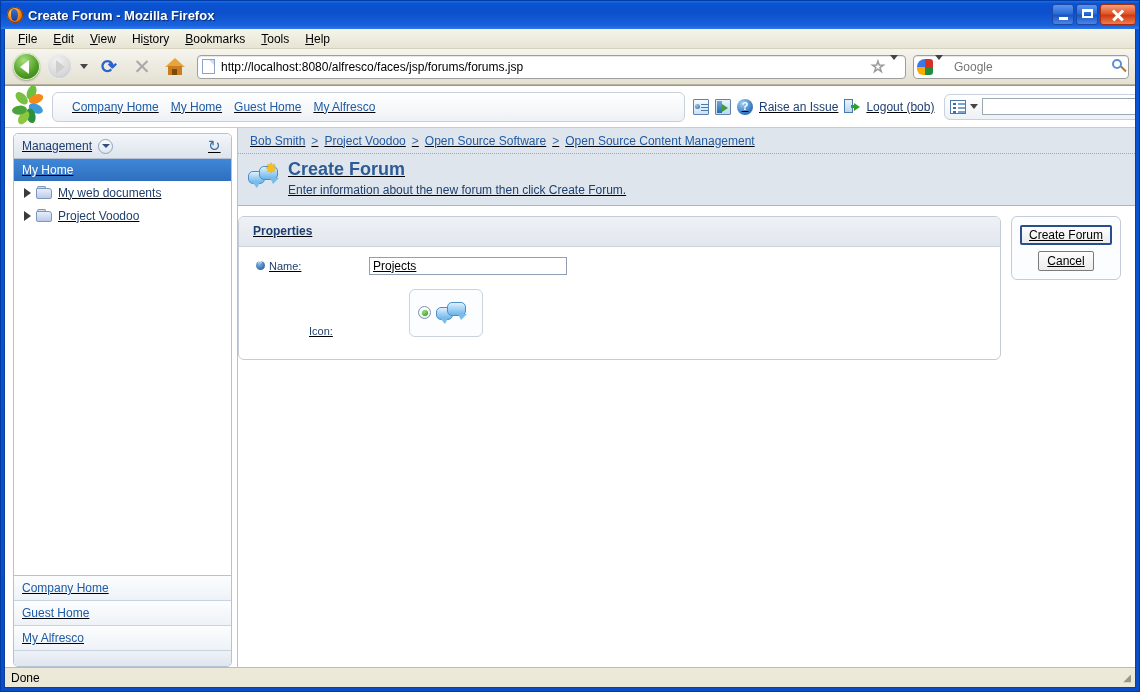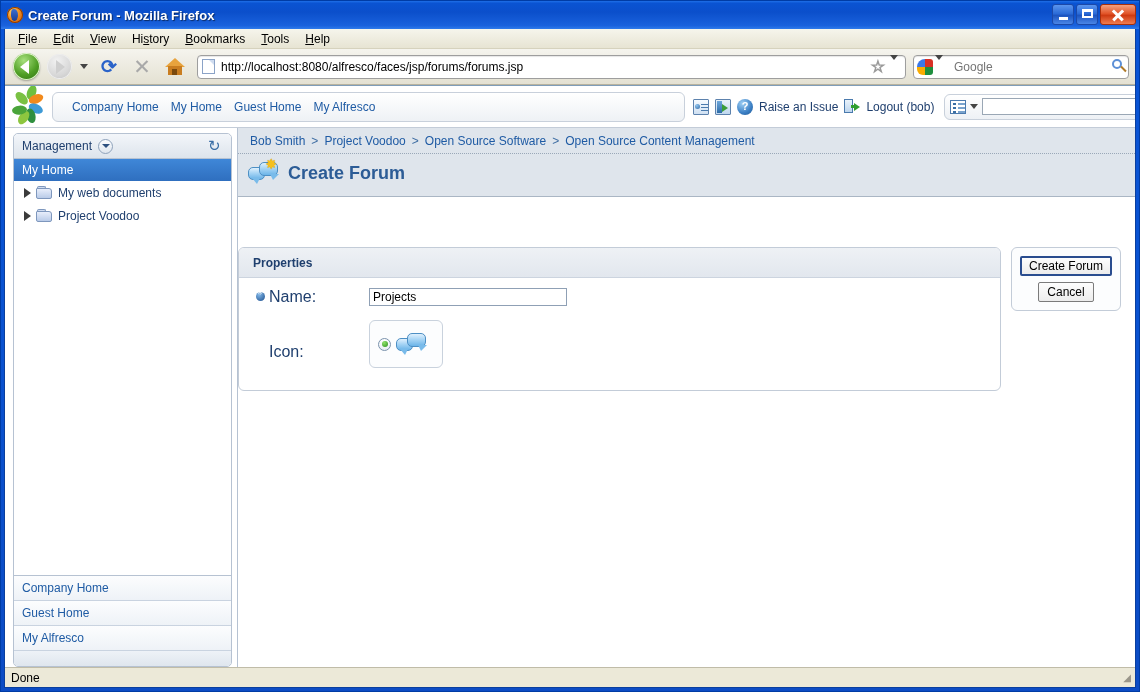--- a/index.html
+++ b/index.html
@@ -154,20 +154,21 @@
   .mag-circle { position:absolute; left:1px; top:0px; width:10px;height:10px; border:2px solid #5c8fd6; border-radius:50%; }
   .mag-handle { position:absolute; left:9px; top:9px; width:7px; height:2px; background:#b07a2a; transform: rotate(45deg); }
 
   
   .page {
     flex: 1 1 auto;
     background: #a16207;
     display: flex; flex-direction: column;
     overflow: hidden;
     border-top: 1px solid #7f9db9;
+    text-decoration: underline;
   }
 
   
   .app-header {
     height: 42px; flex: 0 0 42px;
     background: #ffffff;
     display: flex; align-items: center;
     padding: 0 6px 0 8px;
     border-bottom: 1px solid #c3ccd8;
   }
@@ -312,21 +313,21 @@
     border-bottom: 1px solid #c9d3e0;
   }
   .shortcut-foot {
     height: 15px; background: linear-gradient(to bottom,#eef2f7,#dfe6ee);
     border-radius: 0 0 4px 4px;
   }
 
   .content {
     flex: 1 1 auto; display: flex; flex-direction: column;
     border-left: 1px solid #b6c2d2;
-    overflow: hidden; background: #fff; gap: 40px;
+    overflow: hidden; background: #fff;
   }
   .content-head {
     background: #dfe5ec;
     border-bottom: 1px solid #aab6c4;
     padding: 0;
   }
   .breadcrumb {
     height: 26px; display: flex; align-items: center; padding-left: 12px;
     border-bottom: 1px dotted #9aa8b8;
     font-size: 12px; color: #1f5ba4;
@@ -381,21 +382,21 @@
     font-size: 11px; margin-left: 12px;
   }
   .req-dot {
     display:inline-block; width:9px; height:9px; border-radius:50%;
     background: radial-gradient(circle at 35% 30%, #7fb6e8, #1d4e8c);
     position: relative;
   }
   .req-dot:after {
     content:"✳"; position:absolute; left:0; top:-4px; width:9px; color:#fff; font-size:8px; line-height:9px; text-align:center;
   }
-  .flabel { width: 100px; flex: 0 0 100px; color: #1f3f6e; font-size: 16px; }
+  .flabel { width: 100px; flex: 0 0 100px; color: #1f3f6e; font-size: 11px; }
   .finput {
     width: 198px; height: 18px; border: 1px solid #8fa0b5; background: #fff;
     font-family: "Liberation Sans", sans-serif; font-size: 12px; padding: 0 3px;
     outline: none; color: #000;
   }
   .icon-box {
     width: 74px; height: 48px; border: 1px solid #c9d2dd; border-radius: 6px;
     background: #fcfdfe; display: flex; align-items: center; gap: 5px; padding-left: 8px;
   }
   .radio-sel {
@@ -611,38 +612,39 @@
             </div>
 
             <div class="title-row">
               <span class="forum-icon">
                 <span class="bub b1"></span>
                 <span class="bub b2"></span>
                 <span class="star-badge">✸</span>
               </span>
               <span>
                 <div class="page-title">Create Forum</div>
+                <div class="page-desc">Enter information about the new forum then click Create Forum.</div>
               </span>
             </div>
           </div>
 
           <div class="content-body">
 
             <div class="props-panel">
               <div class="props-head">Properties</div>
               <div class="props-body">
 
                 <div class="frow">
                   <span class="req-mark"><span class="req-dot"></span></span>
                   <span class="flabel">Name:</span>
                   <input class="finput" value="Projects" style="">
                 </div>
 
 
-                <div class="frow" style="margin-top:10px; align-items:center;">
+                <div class="frow" style="margin-top:10px; align-items:flex-end;padding-left:40px;">
                   <span class="req-mark"></span>
                   <span class="flabel" style="padding-top:16px;">Icon:</span>
                   <span class="icon-box">
                     <span class="radio-sel">
                         <i></i>
                       </span>
                     <span class="forum-icon" style="width:30px;height:26px;">
                       <span class="bub b1"></span>
                       <span class="bub b2"></span>
                     </span>

